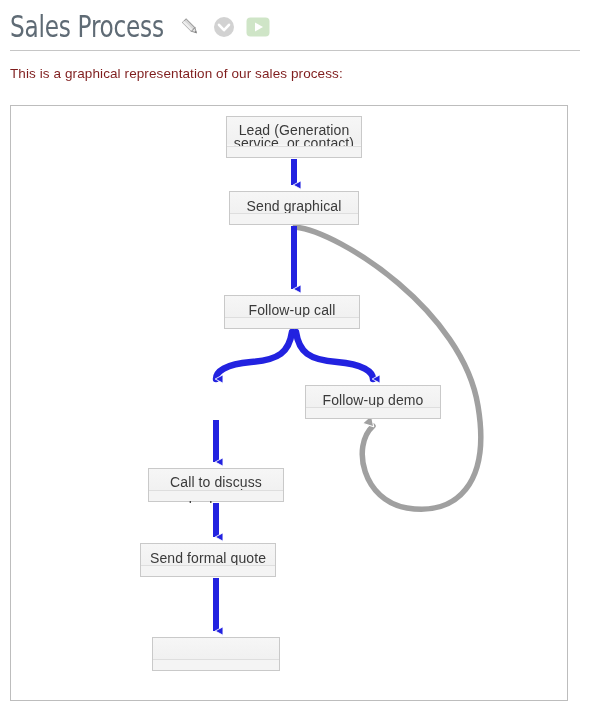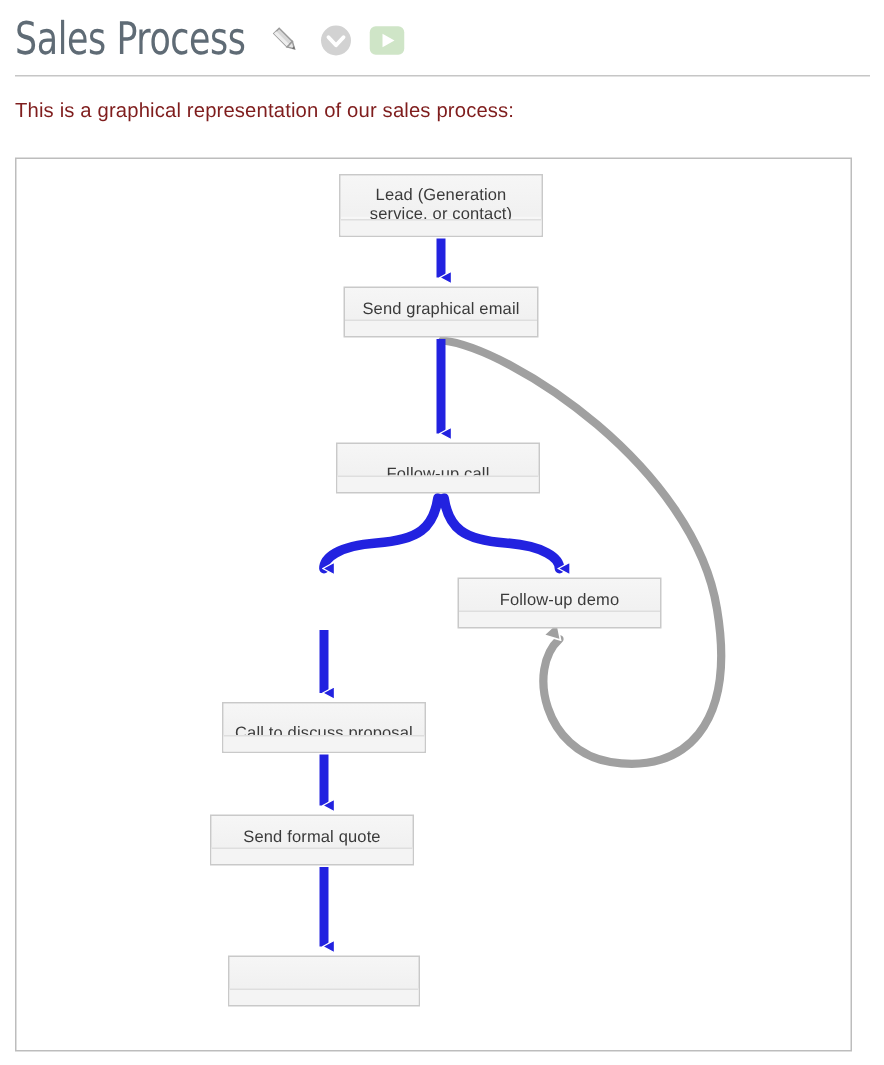--- a/index.html
+++ b/index.html
@@ -95,21 +95,21 @@
     position: absolute;
     box-sizing: border-box;
     background: linear-gradient(to bottom, #f6f6f6 0%, #f1f1f1 62%, #f1f1f1 68%, #f7f7f7 70%, #f4f4f4 100%);
     border: 1px solid #c9c9c9;
     display: flex;
     align-items: flex-start;
     justify-content: center;
     z-index: 5;
   }
   .node-label {
-    font-size: 11px;
+    font-size: 14px;
     color: #3a3a3a;
     text-align: center;
     line-height: 13px;
     letter-spacing: 0.1px;
     padding: 0 6px;
     width: 100%;
     box-sizing: border-box;
   }
   .node-foot {
     position: absolute;
@@ -191,21 +191,21 @@
   <div class="node" style="left:215px; top:10px; width:136px; height:42px;">
     <span class="node-label" style="padding-top:7px;">Lead (Generation service, or contact)</span>
     <span class="node-foot"></span>
   </div>
 
   <div class="node" style="left:218px; top:85px; width:130px; height:34px;">
     <span class="node-label" style="padding-top:8px;">Send graphical email</span>
     <span class="node-foot"></span>
   </div>
 
-  <div class="node" style="left:213px; top:189px; width:136px; height:34px;align-items:center;">
+  <div class="node" style="left:213px; top:189px; width:136px; height:34px;">
     <span class="node-label" style="padding-top:8px;">Follow-up call</span>
     <span class="node-foot"></span>
   </div>
 
 
   <div class="node" style="left:294px; top:279px; width:136px; height:34px;">
     <span class="node-label" style="padding-top:8px;">Follow-up demo</span>
     <span class="node-foot"></span>
   </div>
 

